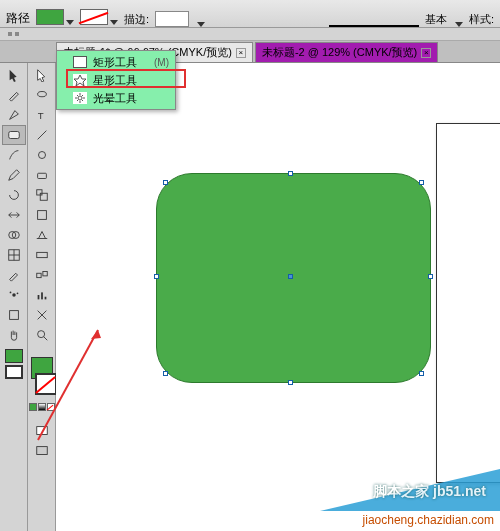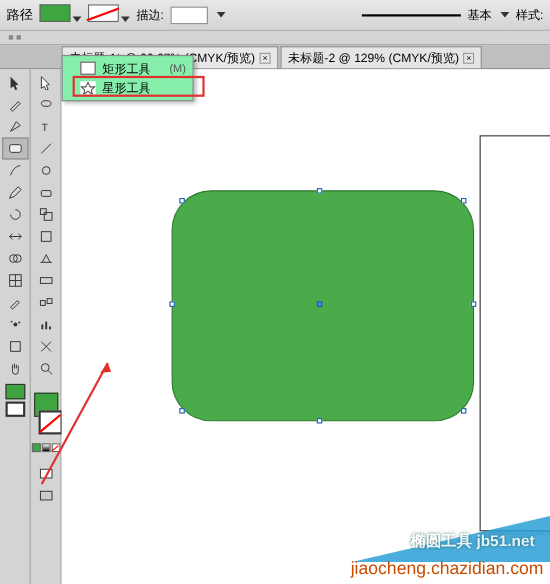--- a/index.html
+++ b/index.html
@@ -1,27 +1,27 @@
 <!DOCTYPE html>
 <html><head>
 <meta charset="utf-8">
 <style>
 *{box-sizing:border-box;margin:0;padding:0;font-family:"Microsoft YaHei",SimSun,sans-serif;font-size:11px;user-select:none}
 body{background:#fff;width:500px;height:531px;overflow:hidden;position:relative}
-.topbar{height:28px;background:linear-gradient(#e8e8e8,#d4d4d4);border-bottom:1px solid #999;display:flex;align-items:center;padding:0 6px;gap:6px}
+.topbar{height:28px;background:linear-gradient(#e8e8e8,#d4d4d4);border-bottom:1px solid #999;display:flex;align-items:flex-end;padding:0 6px;gap:6px}
 .topbar-label{font-size:12px}
 .color-swatch{width:28px;height:16px;border:1px solid #666;display:inline-block}
 .dropdown-arrow{width:0;height:0;border-left:4px solid transparent;border-right:4px solid transparent;border-top:5px solid #333;display:inline-block;margin-left:2px}
 .stroke-swatch{width:28px;height:16px;border:1px solid #666;background:#fff;position:relative;display:inline-block}
 .stroke-swatch::after{content:"";position:absolute;width:120%;height:2px;background:red;top:50%;left:-10%;transform:rotate(-20deg)}
 .stroke-line{width:90px;height:2px;background:#000;display:inline-block}
 .narrowbar{height:13px;background:#d4d4d4;border-bottom:1px solid #aaa;display:flex;align-items:center;padding-left:8px}
 .narrowbar .handle{width:4px;height:4px;background:#888;margin-right:3px}
 .tabbar{height:22px;background:#bfbfbf;border-bottom:1px solid #888;display:flex;align-items:flex-end;padding-left:56px}
-.tab{background:#e5e5e5;border:1px solid #888;border-bottom:none;height:20px;padding:2px 6px;margin-right:2px;display:flex;align-items:center;gap:4px;font-size:10px}
+.tab{background:#a21caf;border:1px solid #888;border-bottom:none;height:20px;padding:2px 6px;margin-right:2px;display:flex;align-items:center;gap:4px;font-size:10px}
 .tab.active{background:#e8e8e8}
 .tab .close{width:10px;height:10px;border:1px solid #999;font-size:8px;text-align:center;line-height:8px;cursor:pointer}
 .main{position:absolute;top:63px;left:0;right:0;bottom:0;display:flex}
 .toolcol{width:28px;background:#d4d4d4;border-right:1px solid #999;display:flex;flex-direction:column;align-items:center;padding-top:2px;gap:0}
 .tool{width:24px;height:20px;display:flex;align-items:center;justify-content:center;border:1px solid transparent;color:#333}
 .tool.sel{background:#bbb;border:1px solid #888}
 .tool svg{width:14px;height:14px}
 .mini-fill{width:18px;height:14px;background:#3fa540;border:1px solid #333;margin-top:4px}
 .mini-stroke{width:18px;height:14px;background:#fff;border:2px solid #333;margin-top:2px}
 .toolcol2{width:28px;background:#d4d4d4;border-right:1px solid #999;display:flex;flex-direction:column;align-items:center;padding-top:2px}
@@ -41,21 +41,21 @@
 .flyout-item .ico.rr{border-radius:3px}
 .flyout-item .ico.el{border-radius:50%}
 .flyout-item .ico.poly{border:none}
 .flyout-item .shortcut{margin-left:auto;color:#555;font-size:10px}
 .flyout-item .bullet{width:4px;height:4px;background:#000;border-radius:50%;margin-left:-4px}
 .highlight-box{position:absolute;left:66px;top:69px;width:120px;height:19px;border:2px solid #e03030;z-index:11;pointer-events:none}
 .arrow-line{position:absolute;left:33px;top:325px;width:70px;height:120px;z-index:5;pointer-events:none}
 .watermark{position:absolute;right:0;bottom:0;width:180px;height:62px}
 .watermark .tri{position:absolute;right:0;bottom:20px;width:0;height:0;border-right:180px solid #2a9fd6;border-top:42px solid transparent;opacity:.85}
 .watermark .txt1{position:absolute;right:14px;bottom:30px;color:#fff;font-size:14px;font-weight:bold;text-shadow:0 0 3px #155;opacity:.85}
-.watermark .txt2{position:absolute;right:6px;bottom:4px;color:#c64d00;font-size:16px}
+.watermark .txt2{position:absolute;right:6px;bottom:4px;color:#c64d00;font-size:12px}
 </style>
 </head>
 <body>
 
 <div class="topbar">
   <span class="topbar-label">路径</span>
   <span><span class="color-swatch" style="background:#3fa540"></span><span class="dropdown-arrow"></span></span>
   <span><span class="stroke-swatch"></span><span class="dropdown-arrow"></span></span>
   <span>描边:</span>
   <span style="width:34px;height:16px;border:1px solid #888;background:#fff"></span>
@@ -286,26 +286,34 @@
     <span>矩形工具</span>
     <span class="shortcut">(M)</span>
   </div>
   <div class="flyout-item">
     <span style="width:4px"></span>
     <span class="ico poly"><svg width="14" height="12" viewBox="0 0 14 12">
           <polygon points="7,1 9,5 13,5 10,8 11,12 7,9 3,12 4,8 1,5 5,5" stroke="#555" fill="#fff"></polygon>
         </svg></span>
     <span>星形工具</span>
   </div>
+  <div class="flyout-item">
+    <span style="width:4px"></span>
+    <span class="ico poly"><svg width="14" height="12" viewBox="0 0 14 12">
+          <circle cx="7" cy="6" r="2" stroke="#555" fill="#fff"></circle>
+          <path d="M7 1v2M7 9v2M2 6h2M10 6h2M4 3l1 1M10 9l-1-1M4 9l1-1M10 3l-1 1" stroke="#555"></path>
+        </svg></span>
+    <span>光晕工具</span>
+  </div>
 </div>
 
 <div class="highlight-box"></div>
 
 <svg class="arrow-line" viewBox="0 0 70 120">
   <line x1="65" y1="5" x2="5" y2="115" stroke="#e03030" stroke-width="2"></line>
   <polygon points="65,5 58,14 68,13" fill="#e03030"></polygon>
 </svg>
 
 <div class="watermark">
   <div class="tri"></div>
-  <div class="txt1">椭圆工具 jb51.net</div>
+  <div class="txt1">脚本之家 jb51.net</div>
   <div class="txt2">jiaocheng.chazidian.com</div>
 </div>
 
 </body></html>

